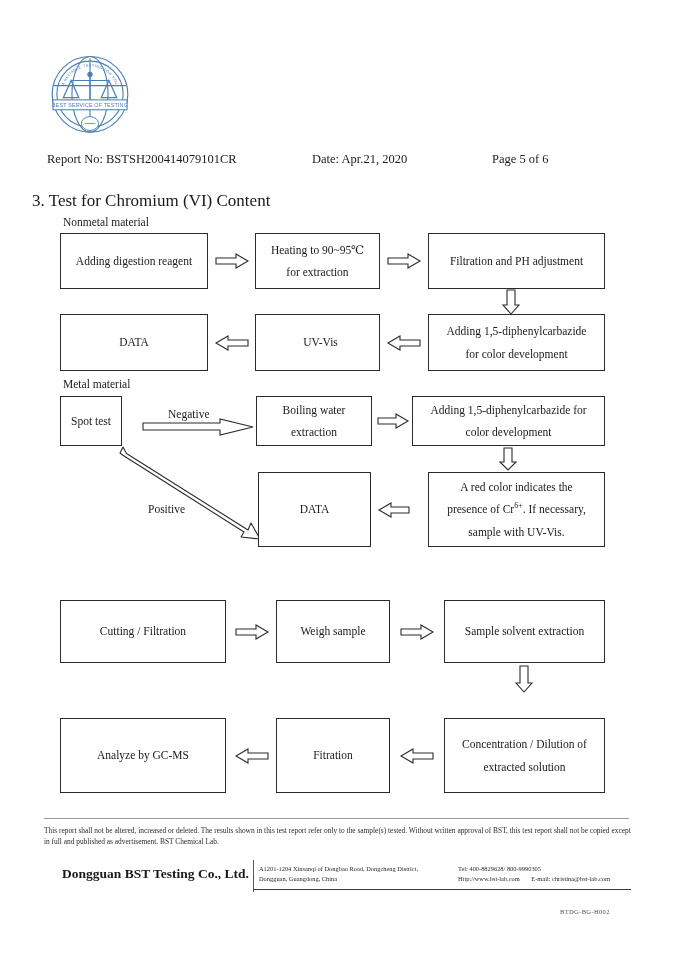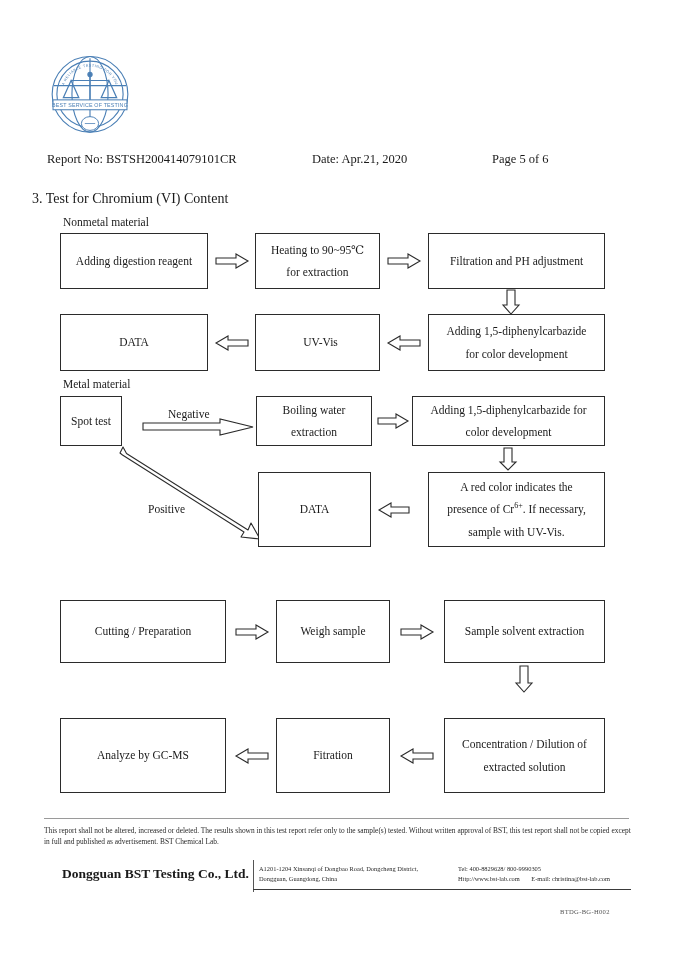--- a/index.html
+++ b/index.html
@@ -47,21 +47,21 @@
     height: 18px;
     font-size: 12.5px;
   }
   .meta-report { position: absolute; left: 0; top: 0; white-space: nowrap; }
   .meta-date   { position: absolute; left: 265px; top: 0; white-space: nowrap; }
   .meta-page   { position: absolute; left: 445px; top: 0; white-space: nowrap; }
 
   
   .section-heading {
     position: absolute;
-    font-size: 14px;
+    font-size: 17px;
     white-space: nowrap;
   }
   #sec3-heading { left: 32px; top: 191px; }
   #sec4-heading { left: 32px; top: 576px; }
 
   .sub-label {
     position: absolute;
     font-size: 11.5px;
     white-space: nowrap;
   }
@@ -336,21 +336,21 @@
   </div>
 
   <div class="flow-box" style="left:428px; top:472px; width:177px; height:75px;">
     <span class="ln">A red color indicates the</span>
     <span class="ln"><span>presence of Cr</span><span class="sup">6+</span><span>. If necessary,</span></span>
     <span class="ln">sample with UV-Vis.</span>
   </div>
 
 
   <div class="flow-box" style="left:60px; top:600px; width:166px; height:63px;">
-    <span class="ln">Cutting / Preparation</span>
+    <span class="ln">Cutting / Filtration</span>
   </div>
 
   <div class="arrow" style="left:235px; top:624px;">
     <svg width="34" height="16" viewBox="0 0 34 16">
       <path d="M1 5 H21 V1 L33 8 L21 15 V11 H1 Z" fill="#fff" stroke="#2b2b2b" stroke-width="1.1"></path>
     </svg>
   </div>
 
   <div class="flow-box" style="left:276px; top:600px; width:114px; height:63px;">
     <span class="ln">Weigh sample</span>

